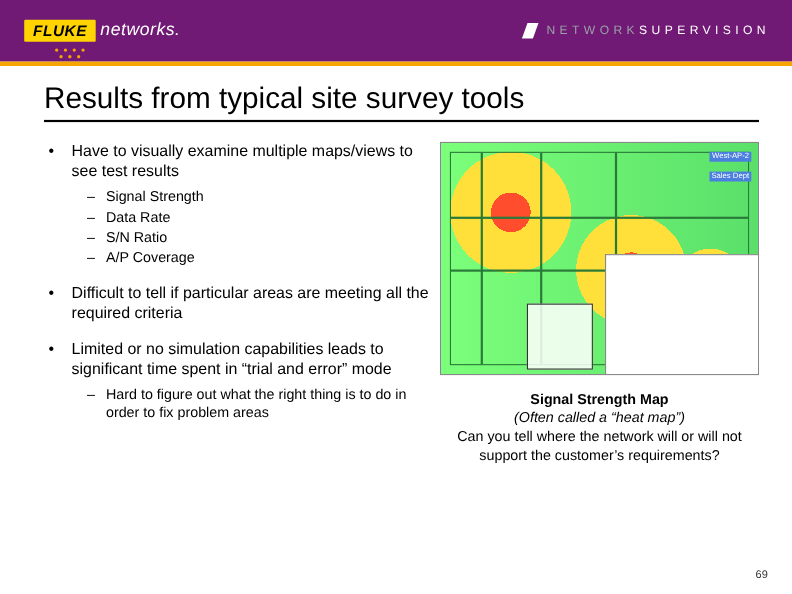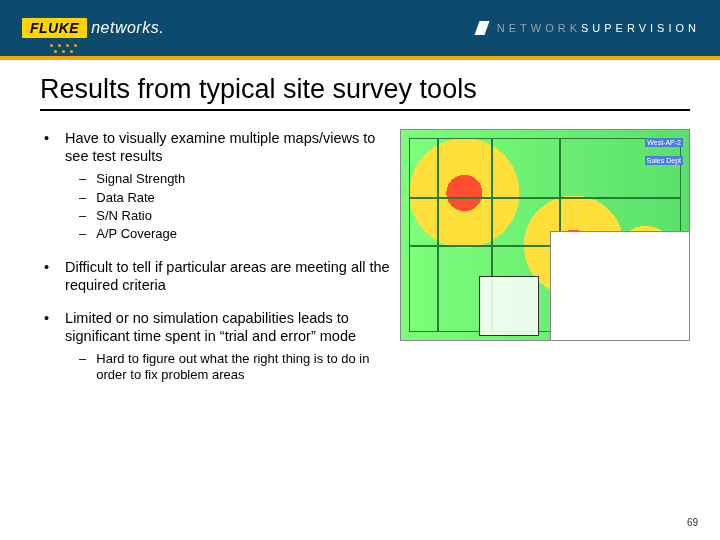--- a/index.html
+++ b/index.html
@@ -1,17 +1,17 @@
 <!DOCTYPE html>
 <html><head>
 <meta charset="utf-8">
 <style>
   * { margin: 0; padding: 0; box-sizing: border-box; }
   body { width: 720px; height: 540px; font-family: Arial, sans-serif; background: #fff; position: relative; overflow: hidden; }
-  .header { height: 56px; background: #0c4a6e; display: flex; align-items: center; justify-content: space-between; position: relative; }
+  .header { height: 56px; background: #701a75; display: flex; align-items: center; justify-content: space-between; position: relative; }
   .header::after { content: ""; position: absolute; left: 0; right: 0; bottom: -4px; height: 4px; background: #f7a500; }
   .logo { display: flex; align-items: center; margin-left: 22px; }
   .logo-box { background: #ffd400; color: #000; font-weight: bold; font-style: italic; font-size: 14px; padding: 2px 8px; border-radius: 1px; letter-spacing: 0.5px; }
   .logo-net { color: #fff; font-style: italic; font-size: 16px; margin-left: 4px; letter-spacing: 0.5px; }
   .tag-right { color: #9aa0a6; font-size: 11px; letter-spacing: 4px; margin-right: 20px; display: flex; align-items: center; }
   .tag-right .white { color: #fff; }
   .tag-right .tick { display: inline-block; width: 10px; height: 14px; background: #fff; transform: skewX(-20deg); margin-right: 10px; }
   .dots { position: absolute; left: 50px; top: 44px; width: 40px; height: 20px; }
   .dots span { position: absolute; width: 3px; height: 3px; background: #f7a500; border-radius: 50%; }
   .content { padding: 18px 30px 0 40px; }
@@ -125,17 +125,22 @@
           <div class="wall" style="left:30%;top:0;width:0;height:100%"></div>
           <div class="wall" style="left:55%;top:0;width:0;height:60%"></div>
           <div class="wall" style="left:0;top:30%;width:100%;height:0"></div>
           <div class="wall" style="left:0;top:55%;width:60%;height:0"></div>
         </div>
         <div class="label-box" style="right:6px; top:8px;">West-AP-2</div>
         <div class="label-box" style="right:6px; top:26px;">Sales Dept</div>
         <div class="legend"></div>
         <div class="cut"></div>
       </div>
+      <div class="caption">
+        <div class="b">Signal Strength Map</div>
+        <div class="i">(Often called a “heat map”)</div>
+        <div>Can you tell where the network will or will not support the customer’s requirements?</div>
+      </div>
     </div>
   </div>
 </div>
 
 <div class="page-num">69</div>
 
 </body></html>

